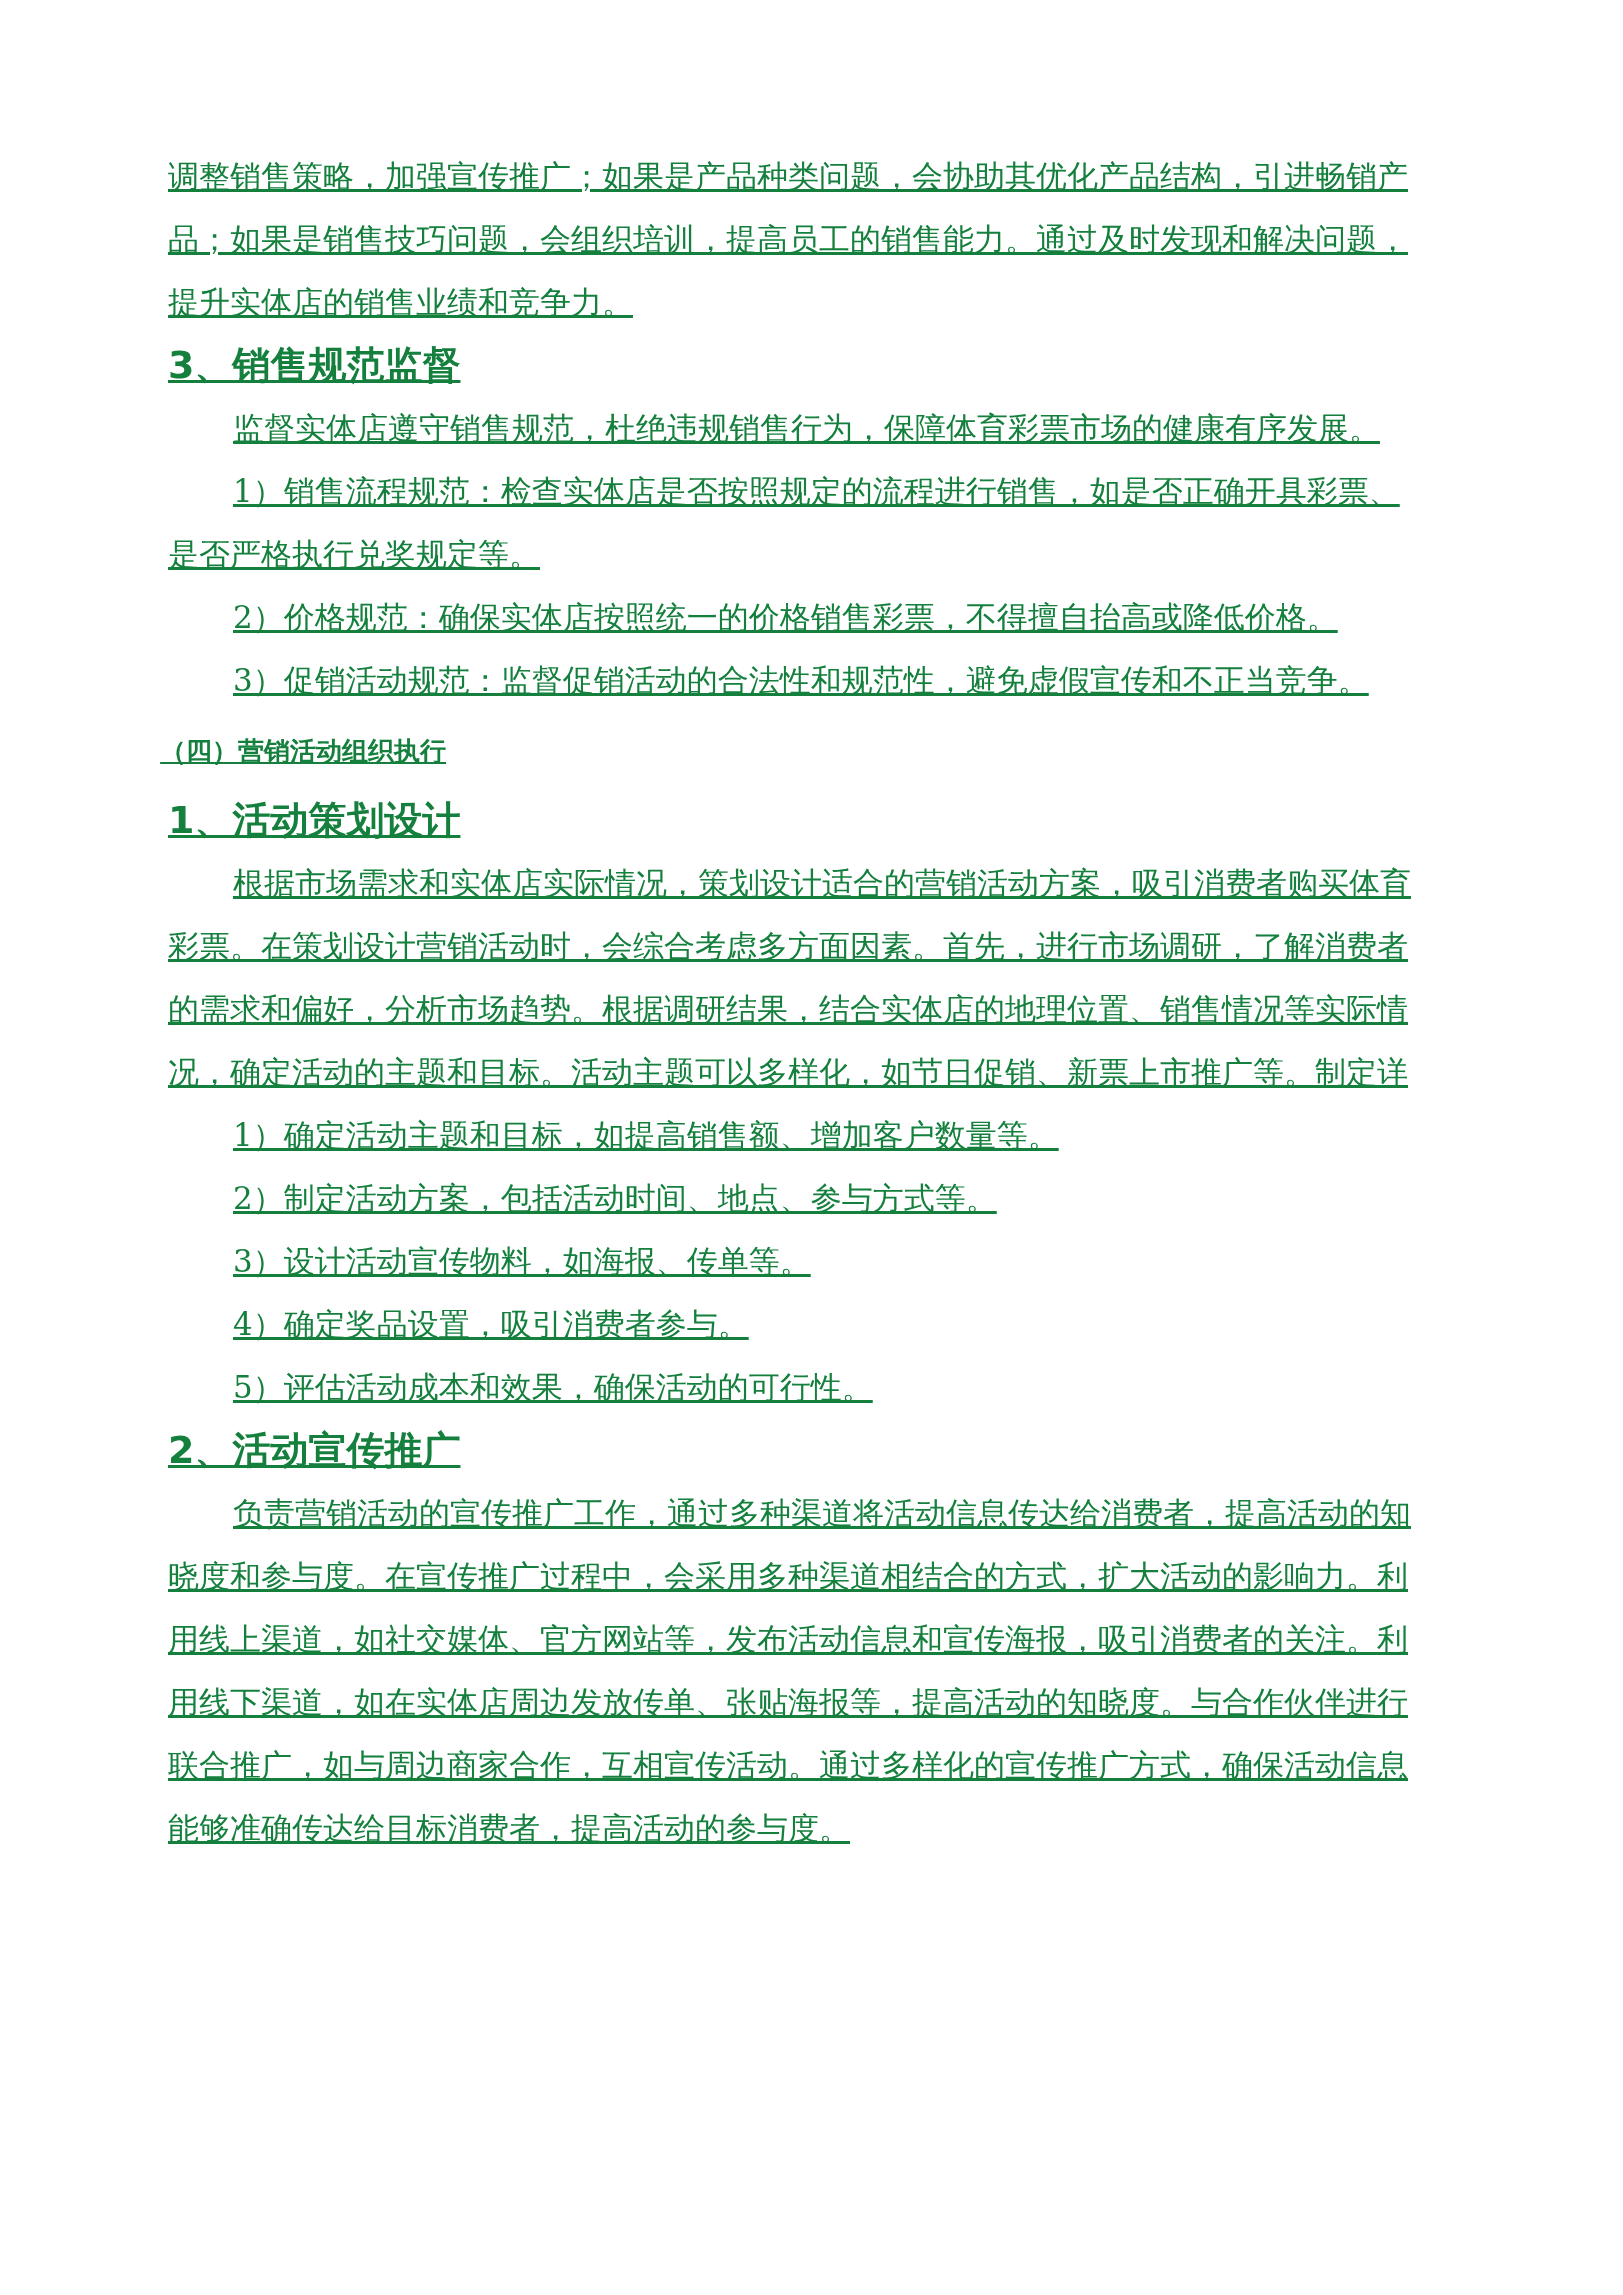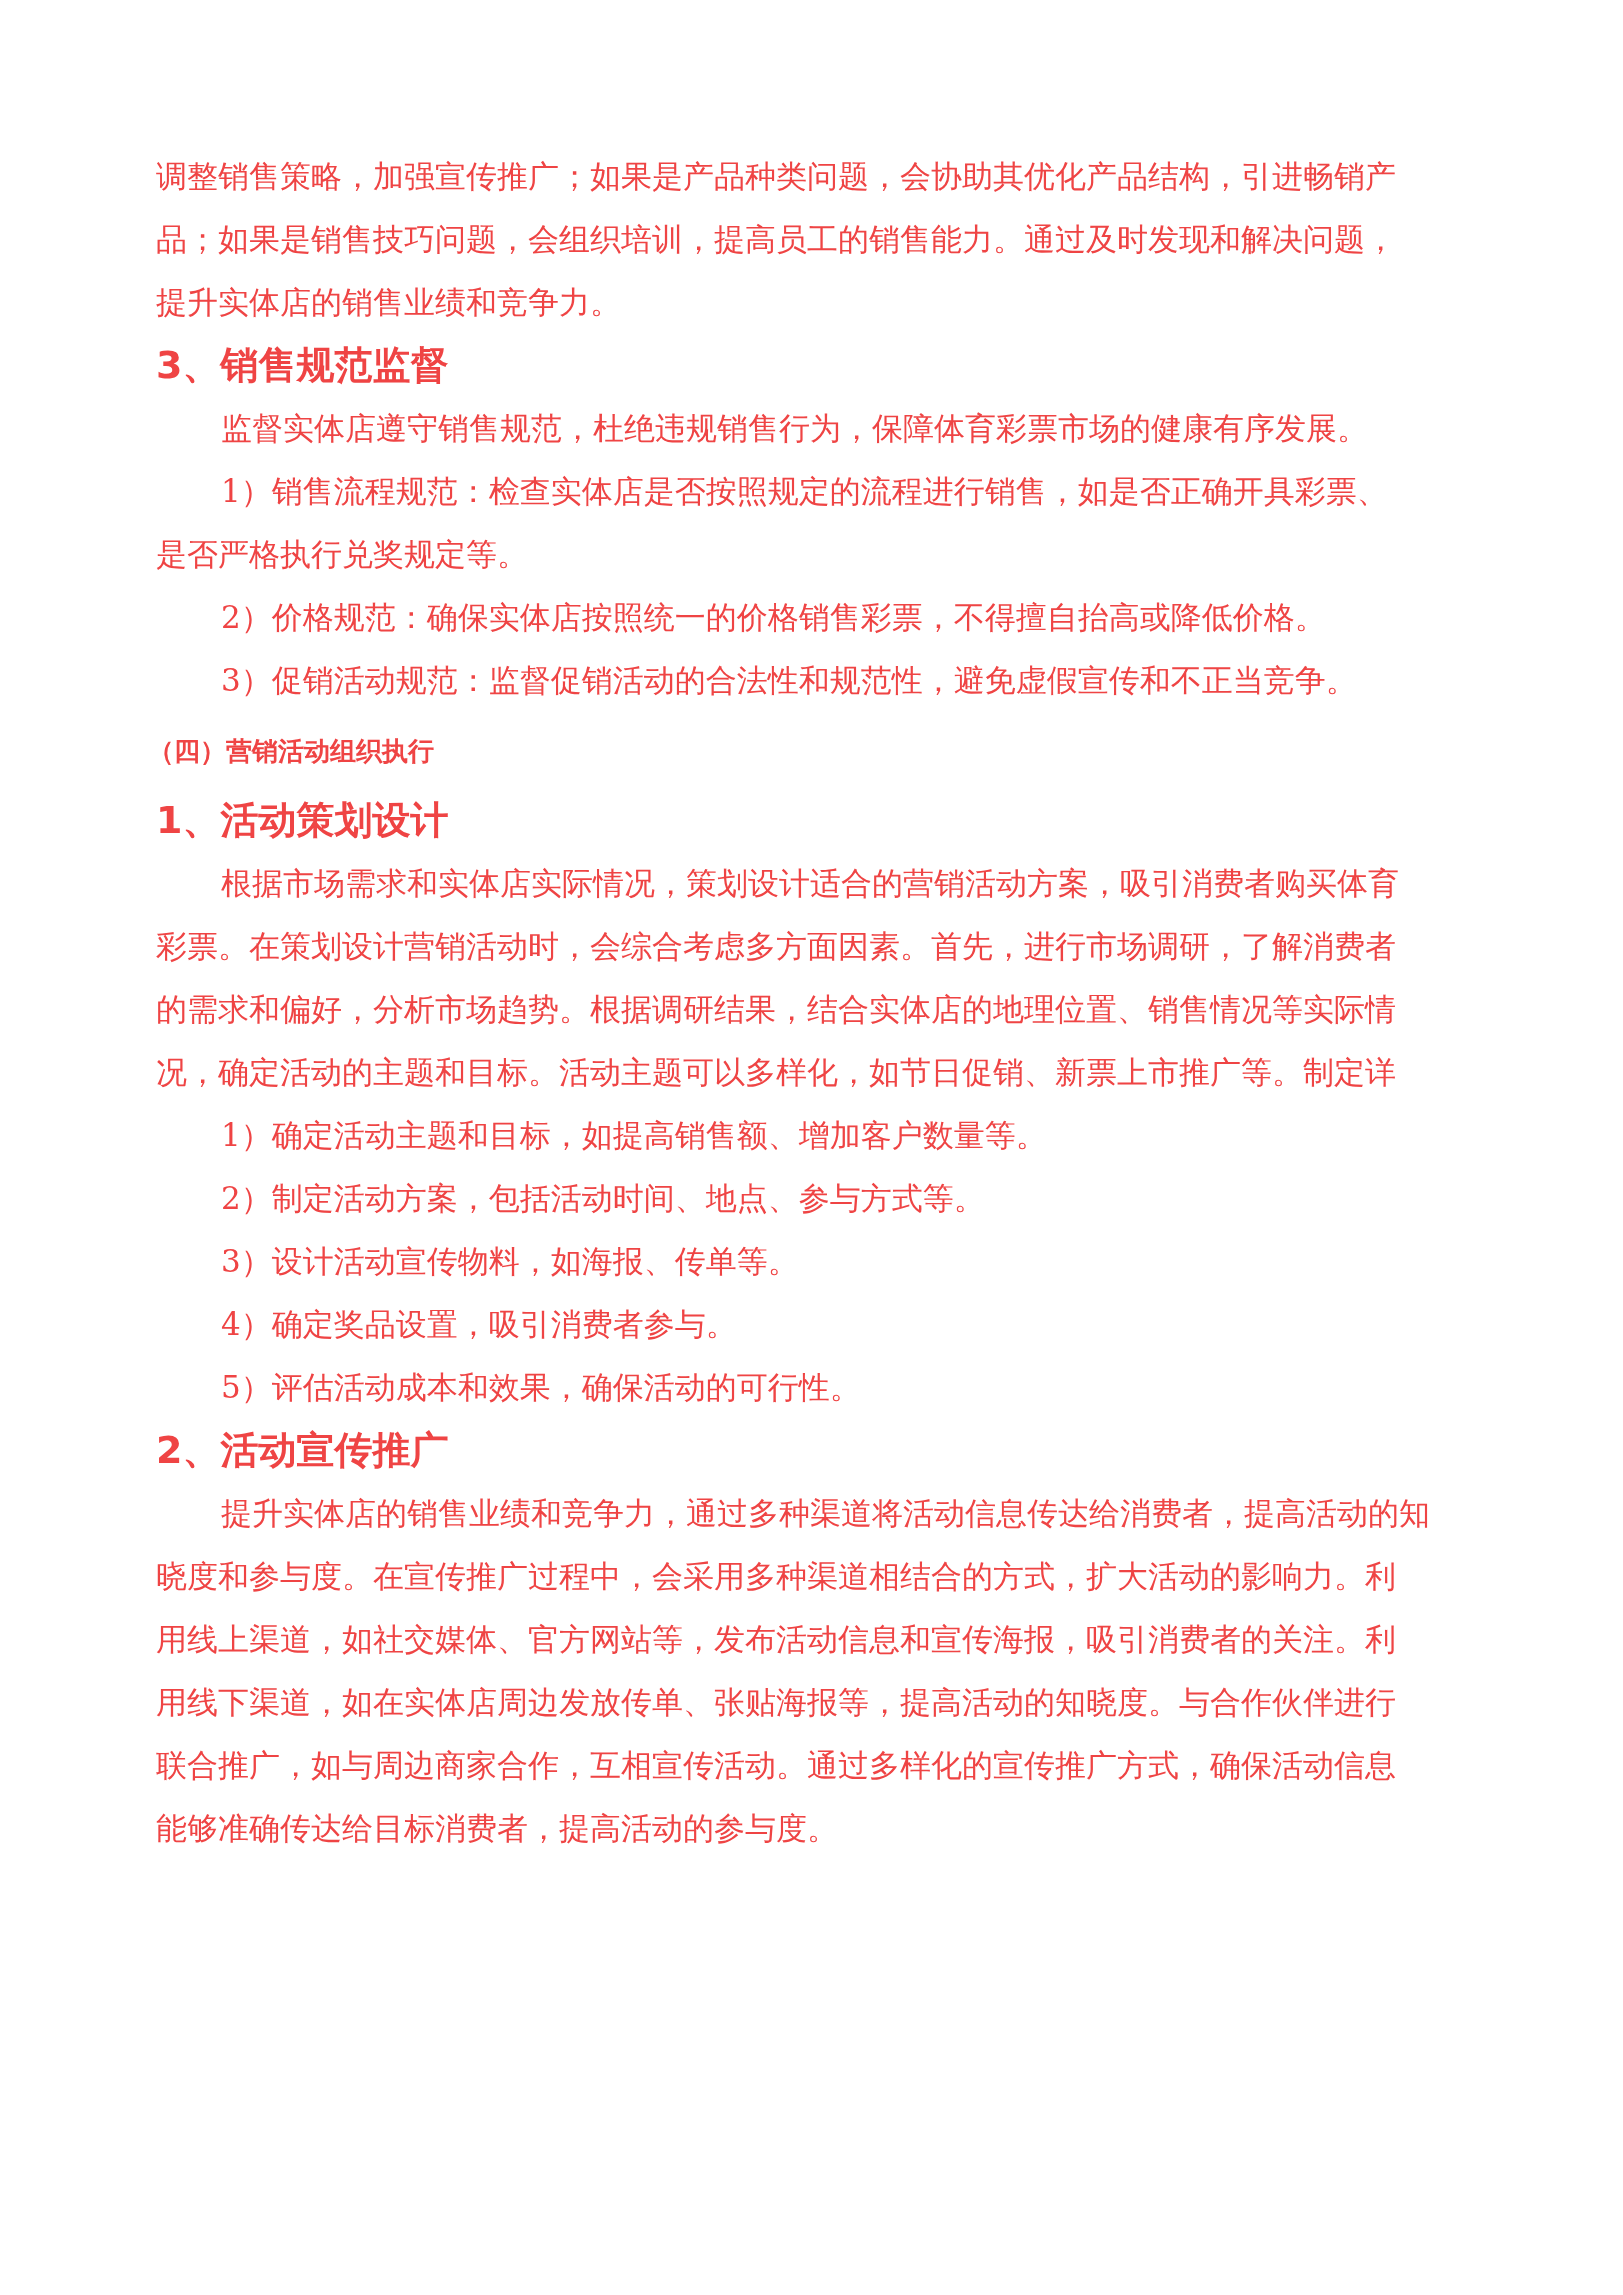--- a/index.html
+++ b/index.html
@@ -1,20 +1,20 @@
 <!DOCTYPE html>
 <html style="font-size:10.5px"><head>
 <meta charset="utf-8">
 <style>
   html, body { margin: 0; padding: 0; background: #ffffff; }
   body { width: 1623px; height: 2295px; position: relative; overflow: hidden; }
   .page {
-    position: absolute; left: 156px; top: 145px; width: 1311px;
+    position: absolute; left: 168px; top: 145px; width: 1311px;
     font-family: "DejaVu Serif", "Liberation Serif", serif;
-    color: #ef4444; font-size: 31px; line-height: 63px;
+    color: #15803d; font-size: 31px; line-height: 63px; text-decoration: underline;
   }
   .p { margin: 0; text-align: justify; text-align-last: left; }
   .indent { text-indent: 65px; }
   .h3 { margin: 0; font-family: "DejaVu Sans", "Liberation Sans", sans-serif; font-weight: bold; font-size: 38px; line-height: 63px; }
   .h2 { margin: 5.2px 0 3.9px -7.9px; font-family: "DejaVu Sans", "Liberation Sans", sans-serif; font-weight: bold; font-size: 26px; line-height: 68px; }
   .line { display: block; white-space: nowrap; }
 </style>
 </head>
 <body>
 
@@ -67,21 +67,21 @@
   <p class="p indent">
     <span class="line">4）确定奖品设置，吸引消费者参与。</span>
   </p>
   <p class="p indent">
     <span class="line">5）评估活动成本和效果，确保活动的可行性。</span>
   </p>
 
   <h3 class="h3">2、活动宣传推广</h3>
 
   <p class="p">
-    <span class="line" style="padding-left:65px">提升实体店的销售业绩和竞争力，通过多种渠道将活动信息传达给消费者，提高活动的知</span>
+    <span class="line" style="padding-left:65px">负责营销活动的宣传推广工作，通过多种渠道将活动信息传达给消费者，提高活动的知</span>
     <span class="line">晓度和参与度。在宣传推广过程中，会采用多种渠道相结合的方式，扩大活动的影响力。利</span>
     <span class="line">用线上渠道，如社交媒体、官方网站等，发布活动信息和宣传海报，吸引消费者的关注。利</span>
     <span class="line">用线下渠道，如在实体店周边发放传单、张贴海报等，提高活动的知晓度。与合作伙伴进行</span>
     <span class="line">联合推广，如与周边商家合作，互相宣传活动。通过多样化的宣传推广方式，确保活动信息</span>
     <span class="line">能够准确传达给目标消费者，提高活动的参与度。</span>
   </p>
 
 </div>
 
 

